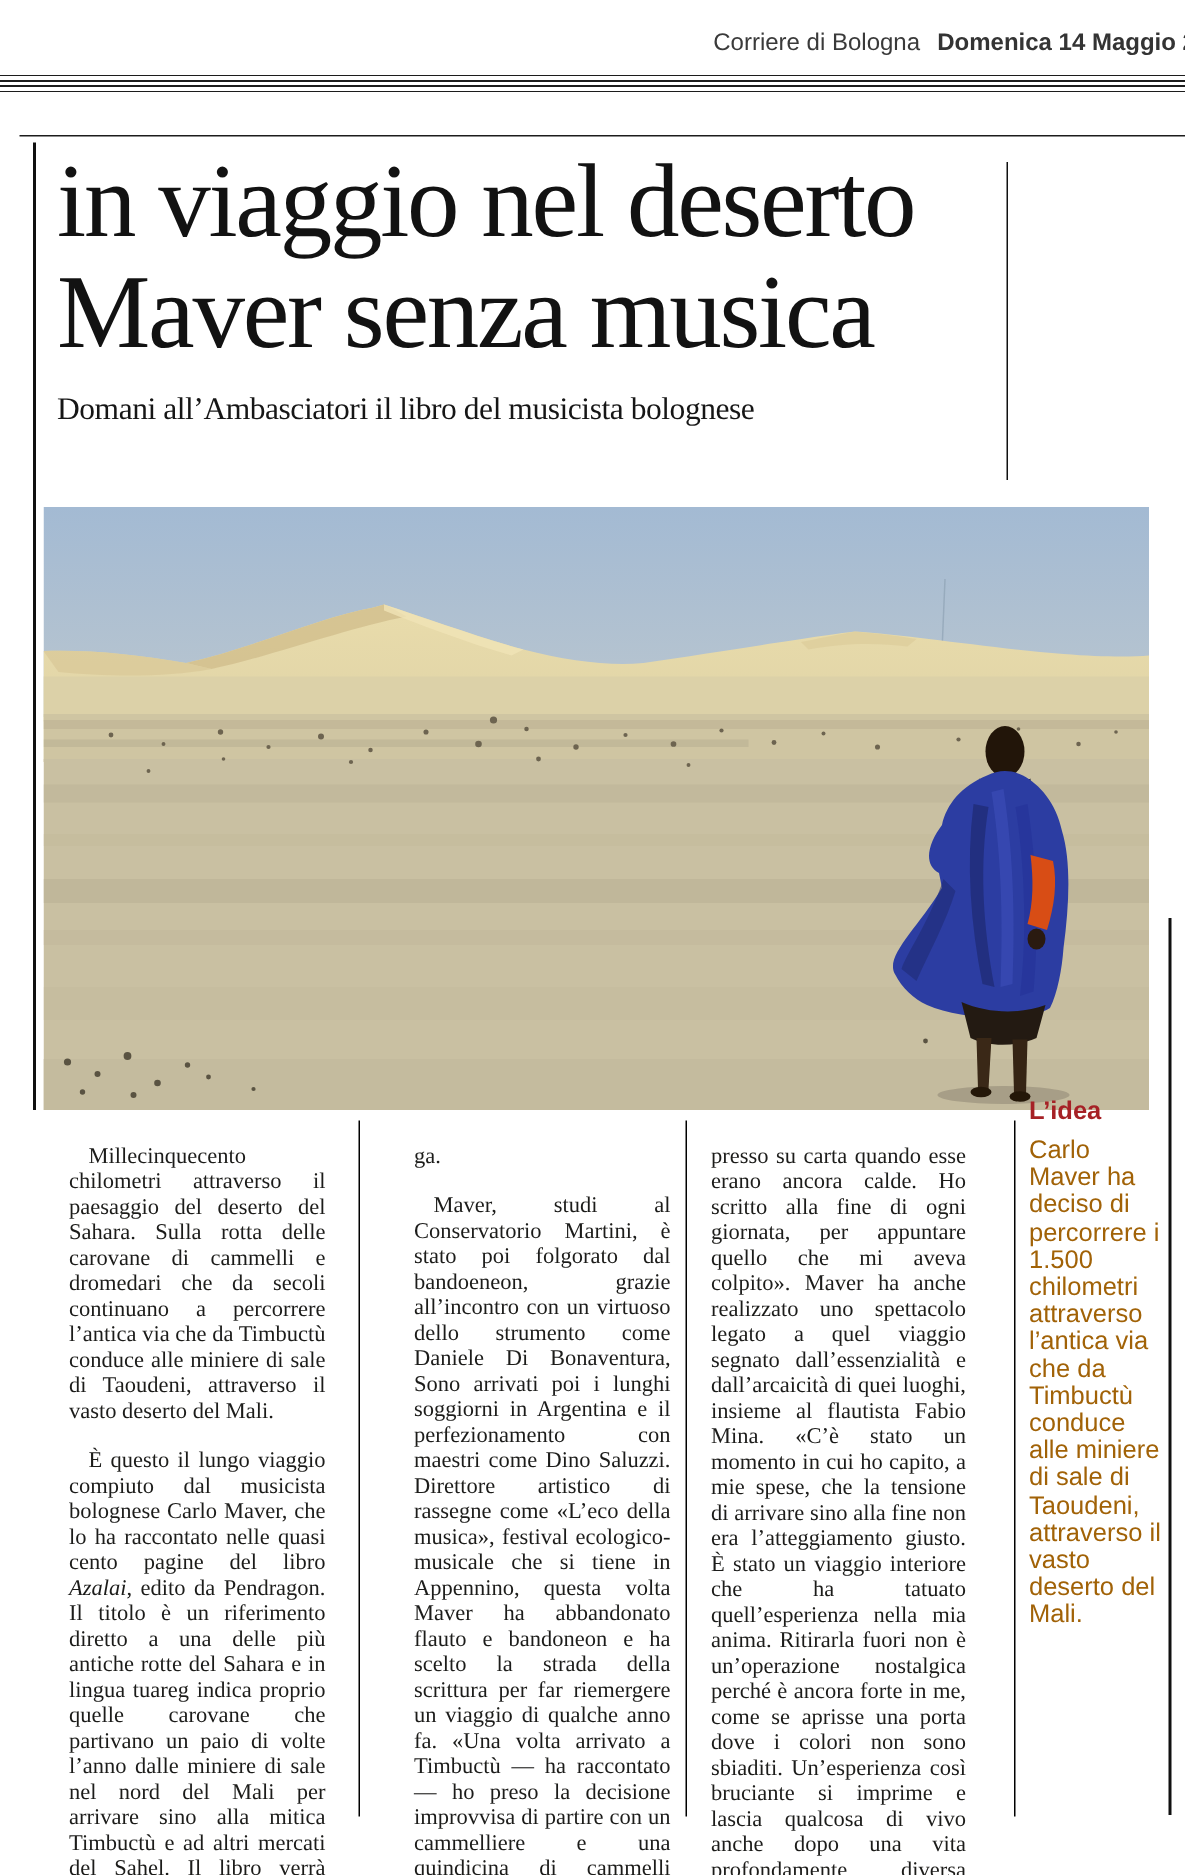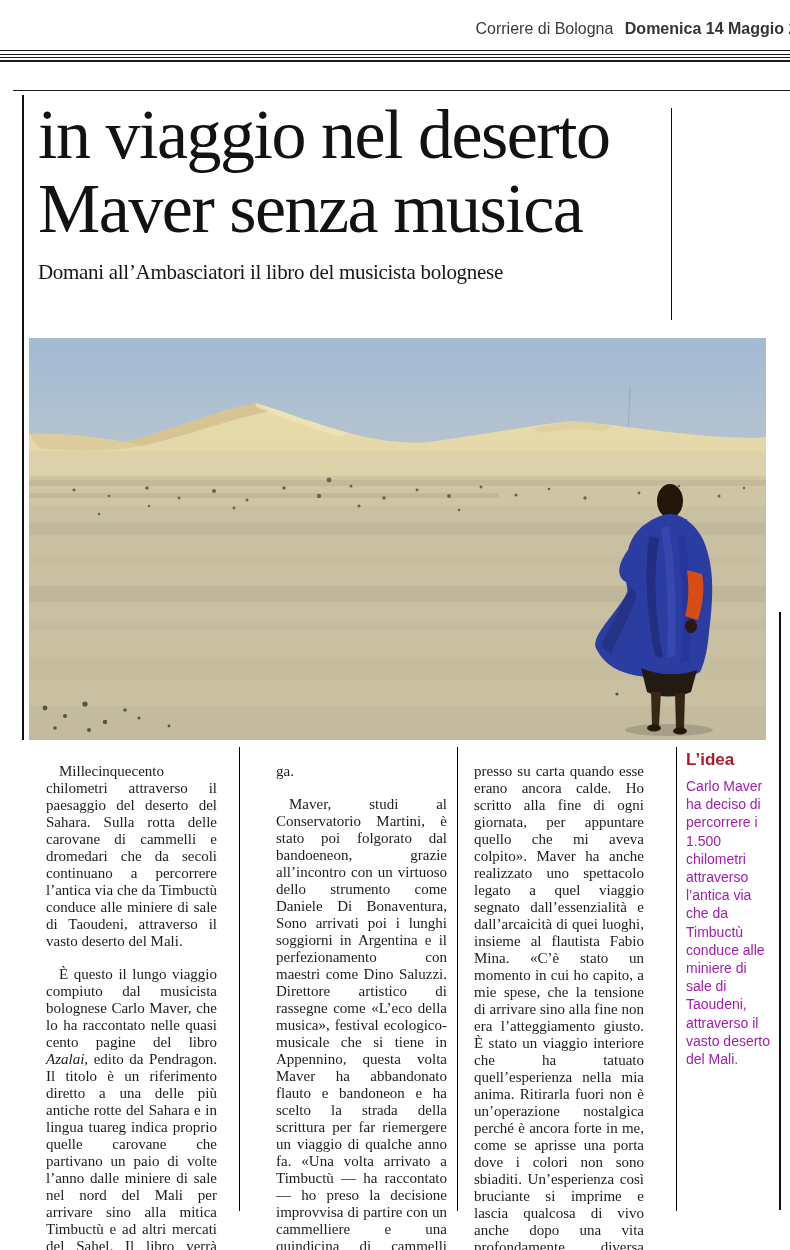--- a/index.html
+++ b/index.html
@@ -40,24 +40,24 @@
   #col-3{left:458px;width:202px;}
   .col p{margin:16px;}
   .col p.indent{text-indent:13px;}
   .col em{font-style:italic;}
   .col-footer{margin-top:3px;text-align:right;}
   .signature{font-family:"Liberation Sans","DejaVu Sans",sans-serif;font-weight:700;
     font-size:17px;letter-spacing:0.5px;color:#111;}
   .copyright{font-family:"Liberation Sans","DejaVu Sans",sans-serif;font-weight:700;
     font-size:9px;letter-spacing:0.3px;color:#2a2a2a;margin-top:3px;}
   
-  .sidebar{position:absolute;left:686px;top:750px;width:90px;
+  .sidebar{position:absolute;left:686px;top:731px;width:90px;
     font-family:"Liberation Sans","DejaVu Sans",sans-serif;}
   .sidebar-title{font-size:17px;font-weight:700;margin:0 0 7px 0;}
-  .sidebar-text{font-size:14px;line-height:18.2px;color:#a21caf;}
+  .sidebar-text{font-size:17px;line-height:18.2px;color:#a16207;}
 </style>
 </head>
 <body>
 
 <div id="page">
 
   <div class="masthead">
     <span class="pub">Corriere di Bologna</span>
     <span class="date">Domenica 14 Maggio 2017</span>
   </div>

